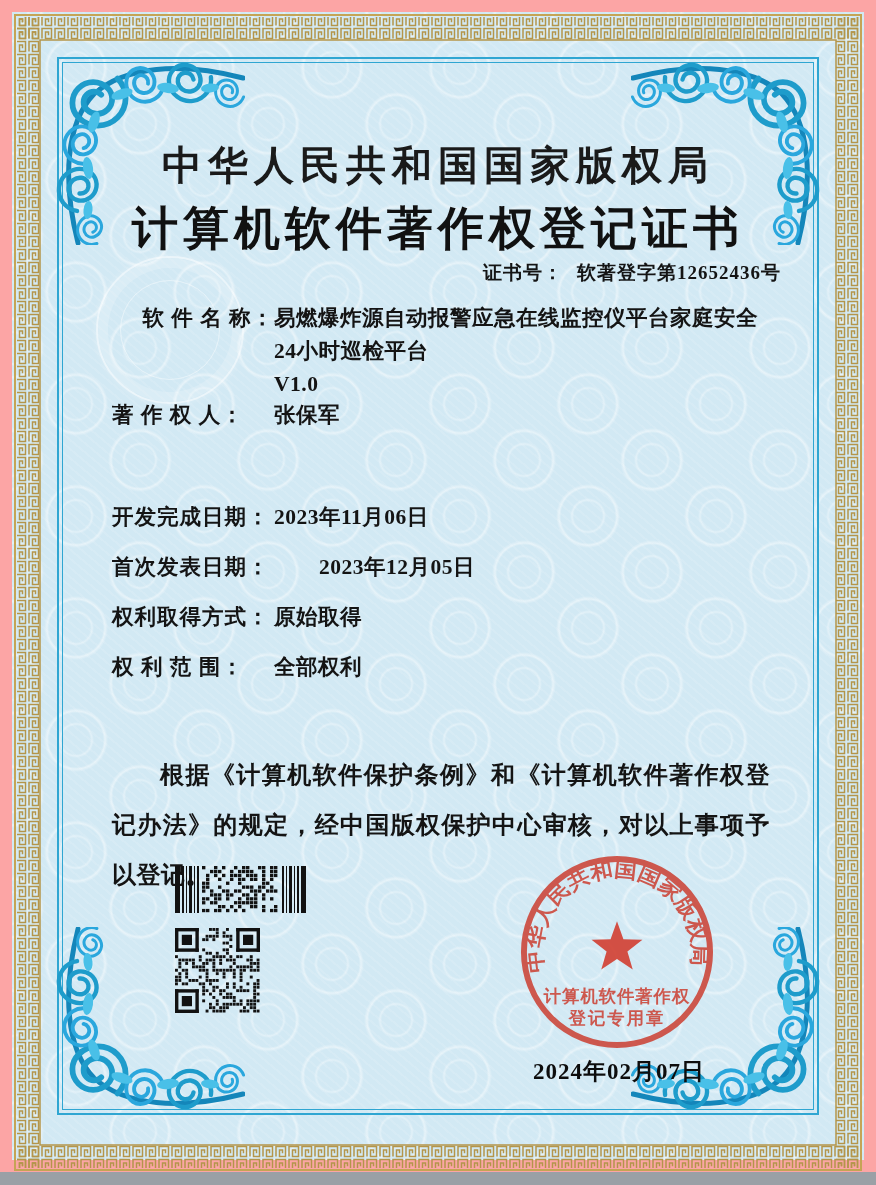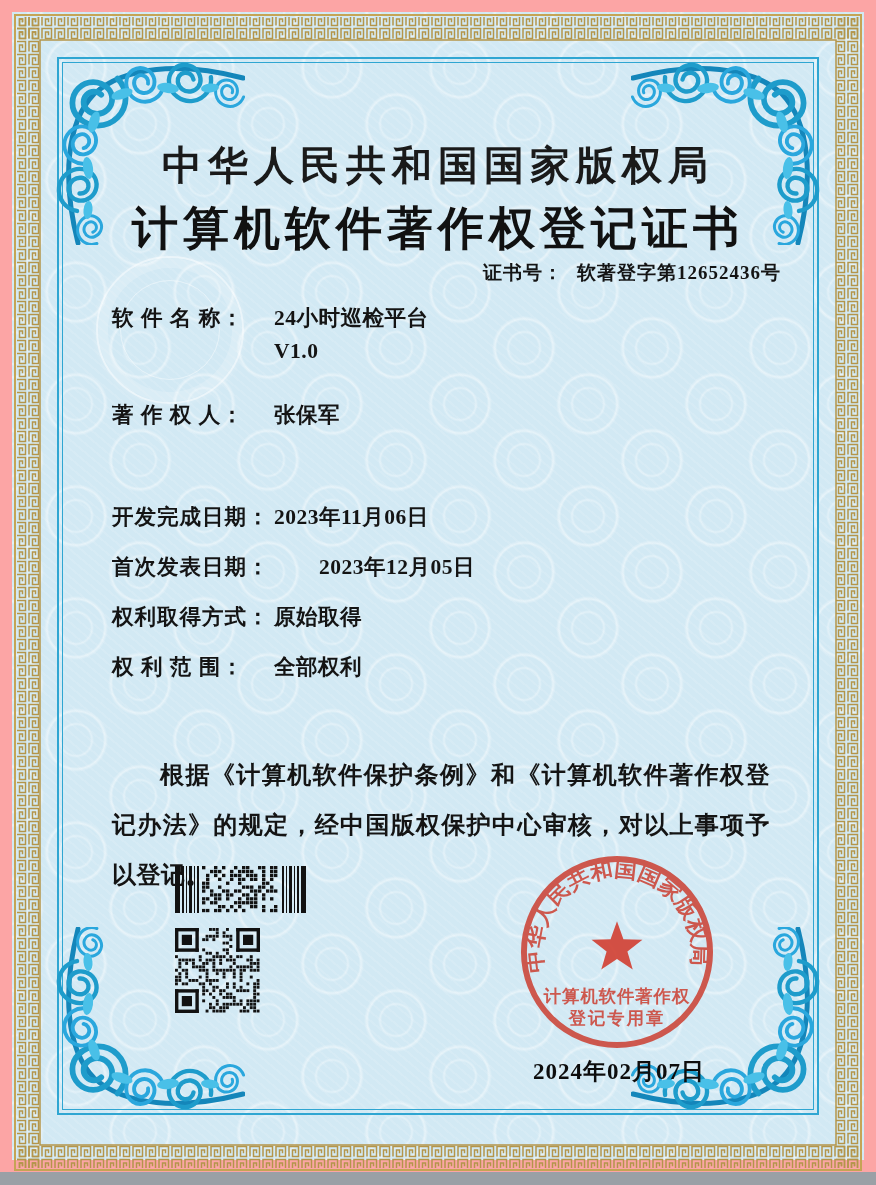--- a/index.html
+++ b/index.html
@@ -61,21 +61,21 @@
     font-size:19px; font-weight:bold; letter-spacing:1px;
   }
   .cert-no-row .lbl { margin-right:14px; }
   .field-row {
     position:absolute; left:112px; right:90px;
     font-size:21.5px; font-weight:bold; display:flex; align-items:flex-start;
   }
   .flabel { display:inline-block; width:162px; white-space:pre; flex:0 0 162px; letter-spacing:1px; }
   .fvalue { letter-spacing:0.5px; }
   .fvalue .vline { display:block; line-height:33px; }
-  .row-0 { top:302px; } .row-0 .flabel { line-height:33px; }
+  .row-0 { top:302px; } .row-0 .flabel { line-height:33px;text-align:right; }
   .row-1 { top:400px; }
   .row-2 { top:502px; }
   .row-3 { top:552px;gap:45px; }
   .row-4 { top:602px; }
   .row-5 { top:652px; }
   .row-6 { top:702px; }
   .statement {
     position:absolute; left:112px; top:750px; width:658px;
     font-size:24px; font-weight:bold; line-height:50px;
     text-align:justify; text-indent:2em; letter-spacing:0.5px;
@@ -201,20 +201,21 @@
     <div class="issuer">中华人民共和国国家版权局</div>
     <div class="cert-title">计算机软件著作权登记证书</div>
 
     <div class="cert-no-row">
       <span class="lbl">证书号：</span><span>软著登字第12652436号</span>
     </div>
 
     <div class="field-row row-0">
       <span class="flabel">软 件 名 称：</span>
       <span class="fvalue">
+        <span class="vline">易燃爆炸源自动报警应急在线监控仪平台家庭安全</span>
         <span class="vline">24小时巡检平台</span>
         <span class="vline">V1.0</span>
       </span>
     </div>
 
     <div class="field-row row-1">
       <span class="flabel">著 作 权 人：</span>
       <span class="fvalue">张保军</span>
     </div>
 

